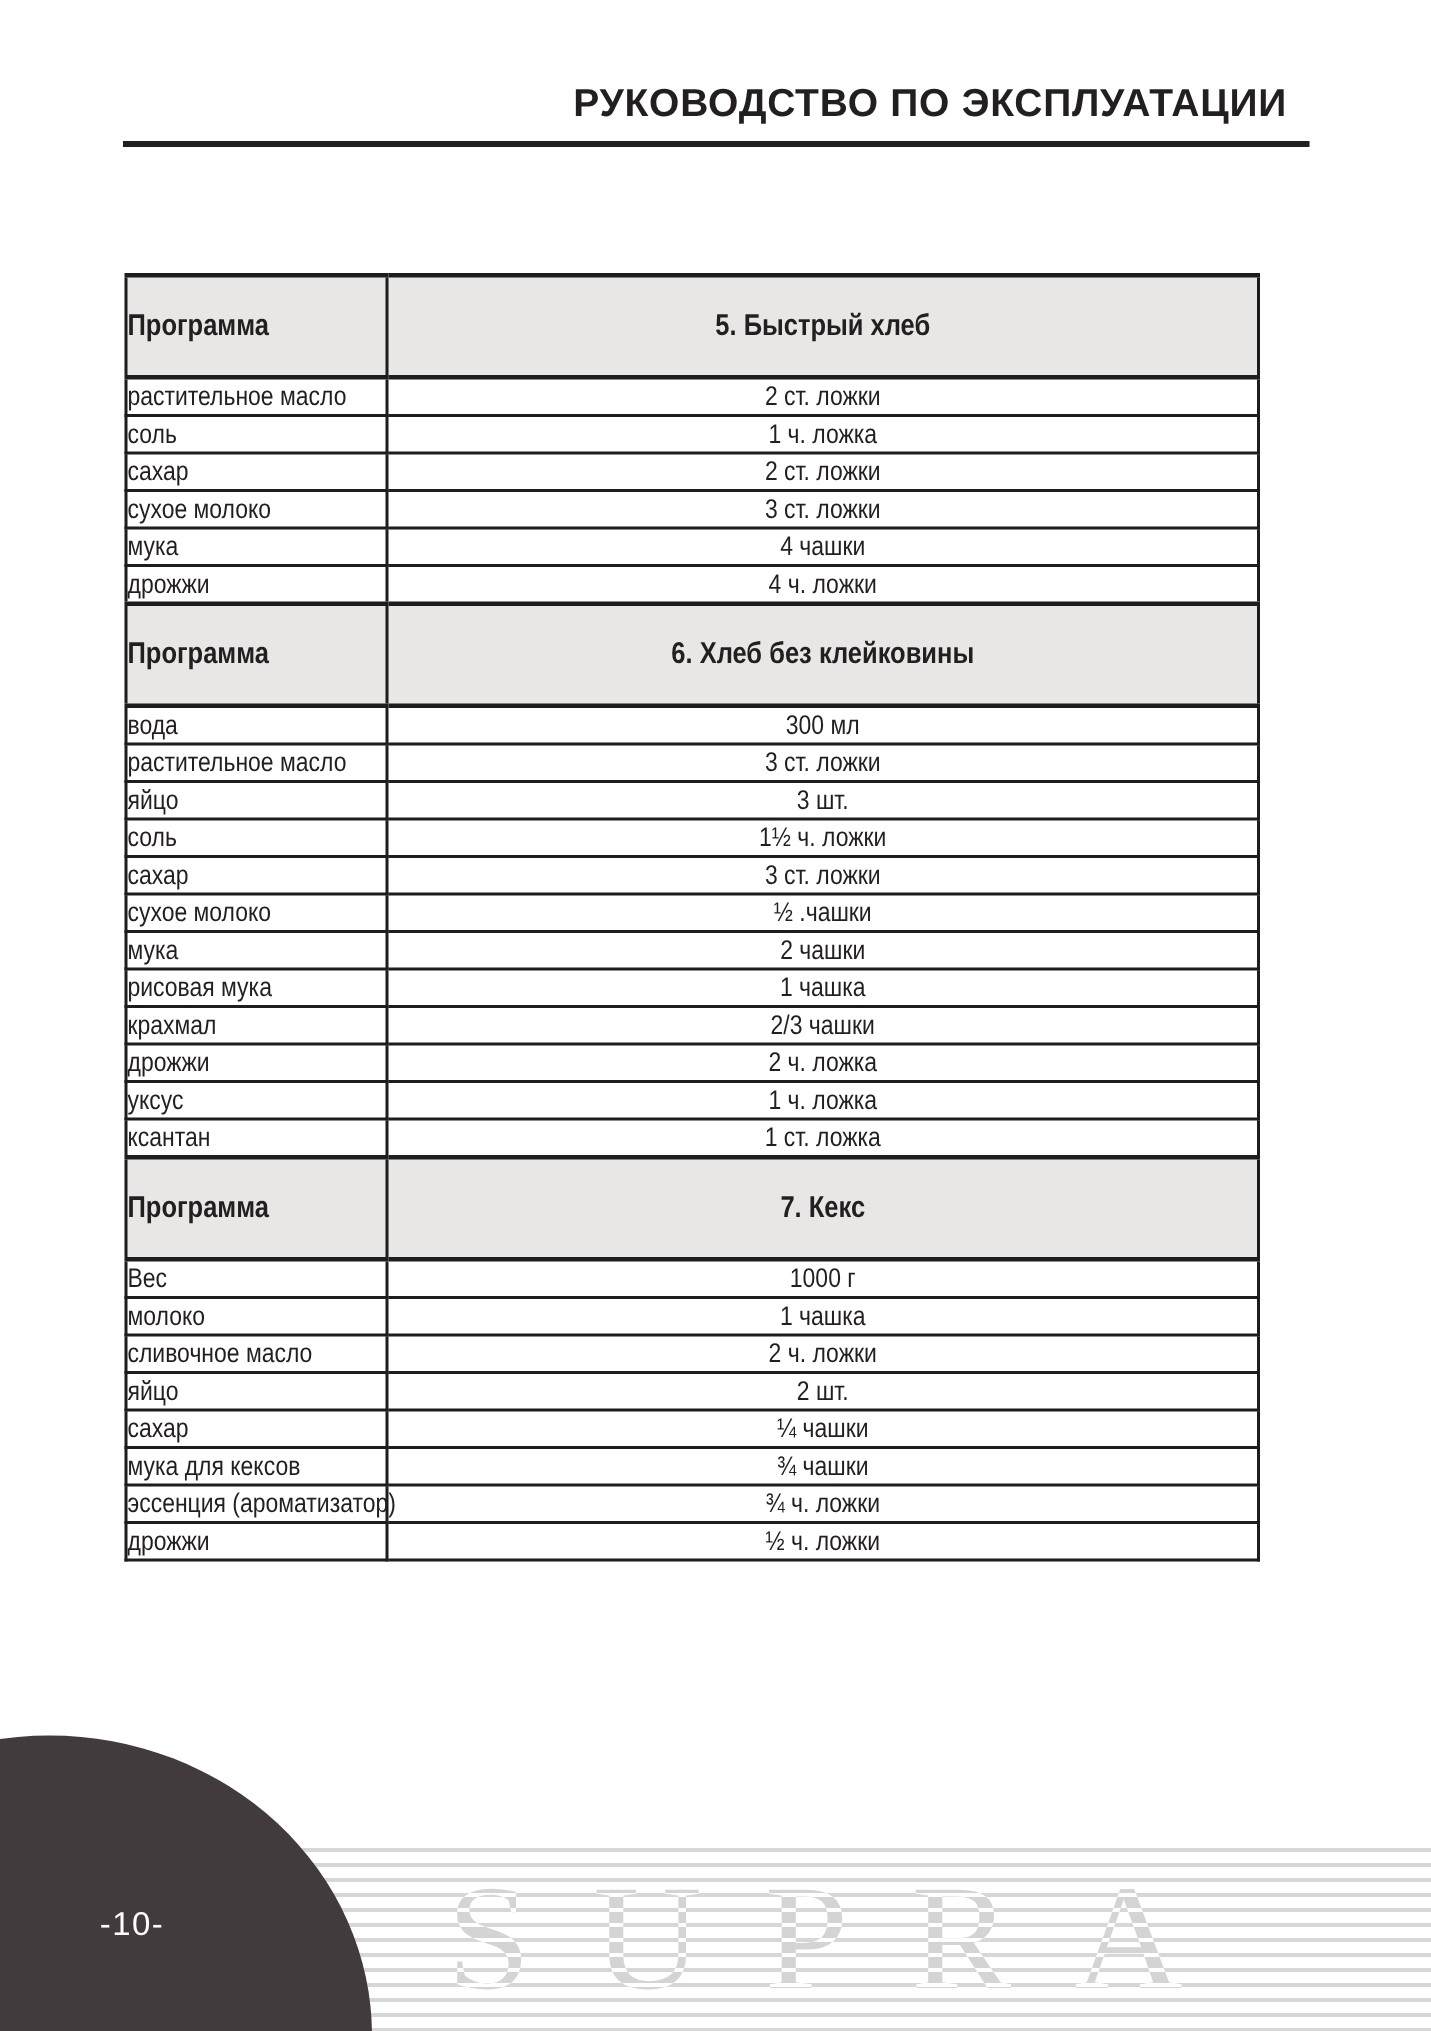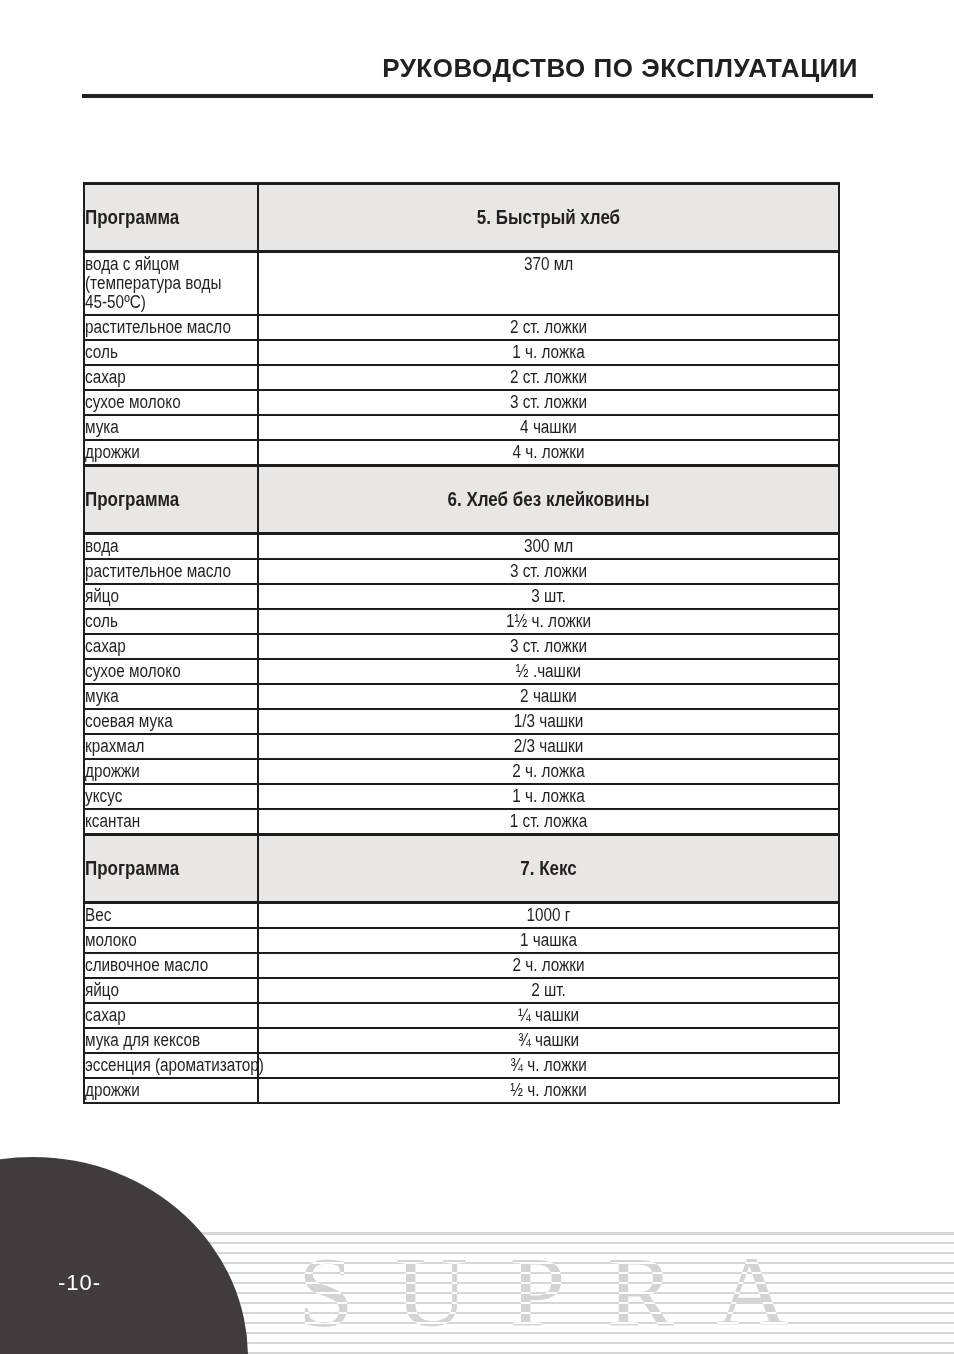--- a/index.html
+++ b/index.html
@@ -61,21 +61,21 @@
   }
   @supports not ((-webkit-background-clip:text) or (background-clip:text)) {
     .brand-watermark { color:#d4d4d4; background:none; }
   }
   .corner-shape {
     position:absolute; left:-182px; top:1157px; width:430px; height:400px;
     border-radius:50%; background:#413b3d;
   }
   .page-number {
     position:absolute; left:58px; top:1270px; width:60px;
-    text-align:left;
+    text-align:center;
     color:#ffffff; font-size:22px; letter-spacing:1px;
   }
 </style>
 </head>
 <body>
 
 <div class="page">
 
   <div class="doc-title">РУКОВОДСТВО ПО ЭКСПЛУАТАЦИИ</div>
   <div class="title-rule"></div>
@@ -86,28 +86,20 @@
       <col style="width:581px">
     </colgroup>
     <tbody id="recipe-tbody">
         <tr class="header-row">
           <td class="lbl"><span class="cell-label">Программа</span></td>
           <td>
             <span class="cell-value">5. Быстрый хлеб</span>
           </td>
         </tr>
         <tr>
-          <td class="lbl"><span class="cell-label">вода с яйцом
-(температура воды
-45-50ºС)</span></td>
-          <td>
-            <span class="cell-value">370 мл</span>
-          </td>
-        </tr>
-        <tr>
           <td class="lbl"><span class="cell-label">растительное масло</span></td>
           <td>
             <span class="cell-value">2 ст. ложки</span>
           </td>
         </tr>
         <tr>
           <td class="lbl"><span class="cell-label">соль</span></td>
           <td>
             <span class="cell-value">1 ч. ложка</span>
           </td>
@@ -178,23 +170,23 @@
             <span class="cell-value">½ .чашки</span>
           </td>
         </tr>
         <tr>
           <td class="lbl"><span class="cell-label">мука</span></td>
           <td>
             <span class="cell-value">2 чашки</span>
           </td>
         </tr>
         <tr>
-          <td class="lbl"><span class="cell-label">соевая мука</span></td>
-          <td>
-            <span class="cell-value">1/3 чашки</span>
+          <td class="lbl"><span class="cell-label">рисовая мука</span></td>
+          <td>
+            <span class="cell-value">1 чашка</span>
           </td>
         </tr>
         <tr>
           <td class="lbl"><span class="cell-label">крахмал</span></td>
           <td>
             <span class="cell-value">2/3 чашки</span>
           </td>
         </tr>
         <tr>
           <td class="lbl"><span class="cell-label">дрожжи</span></td>

